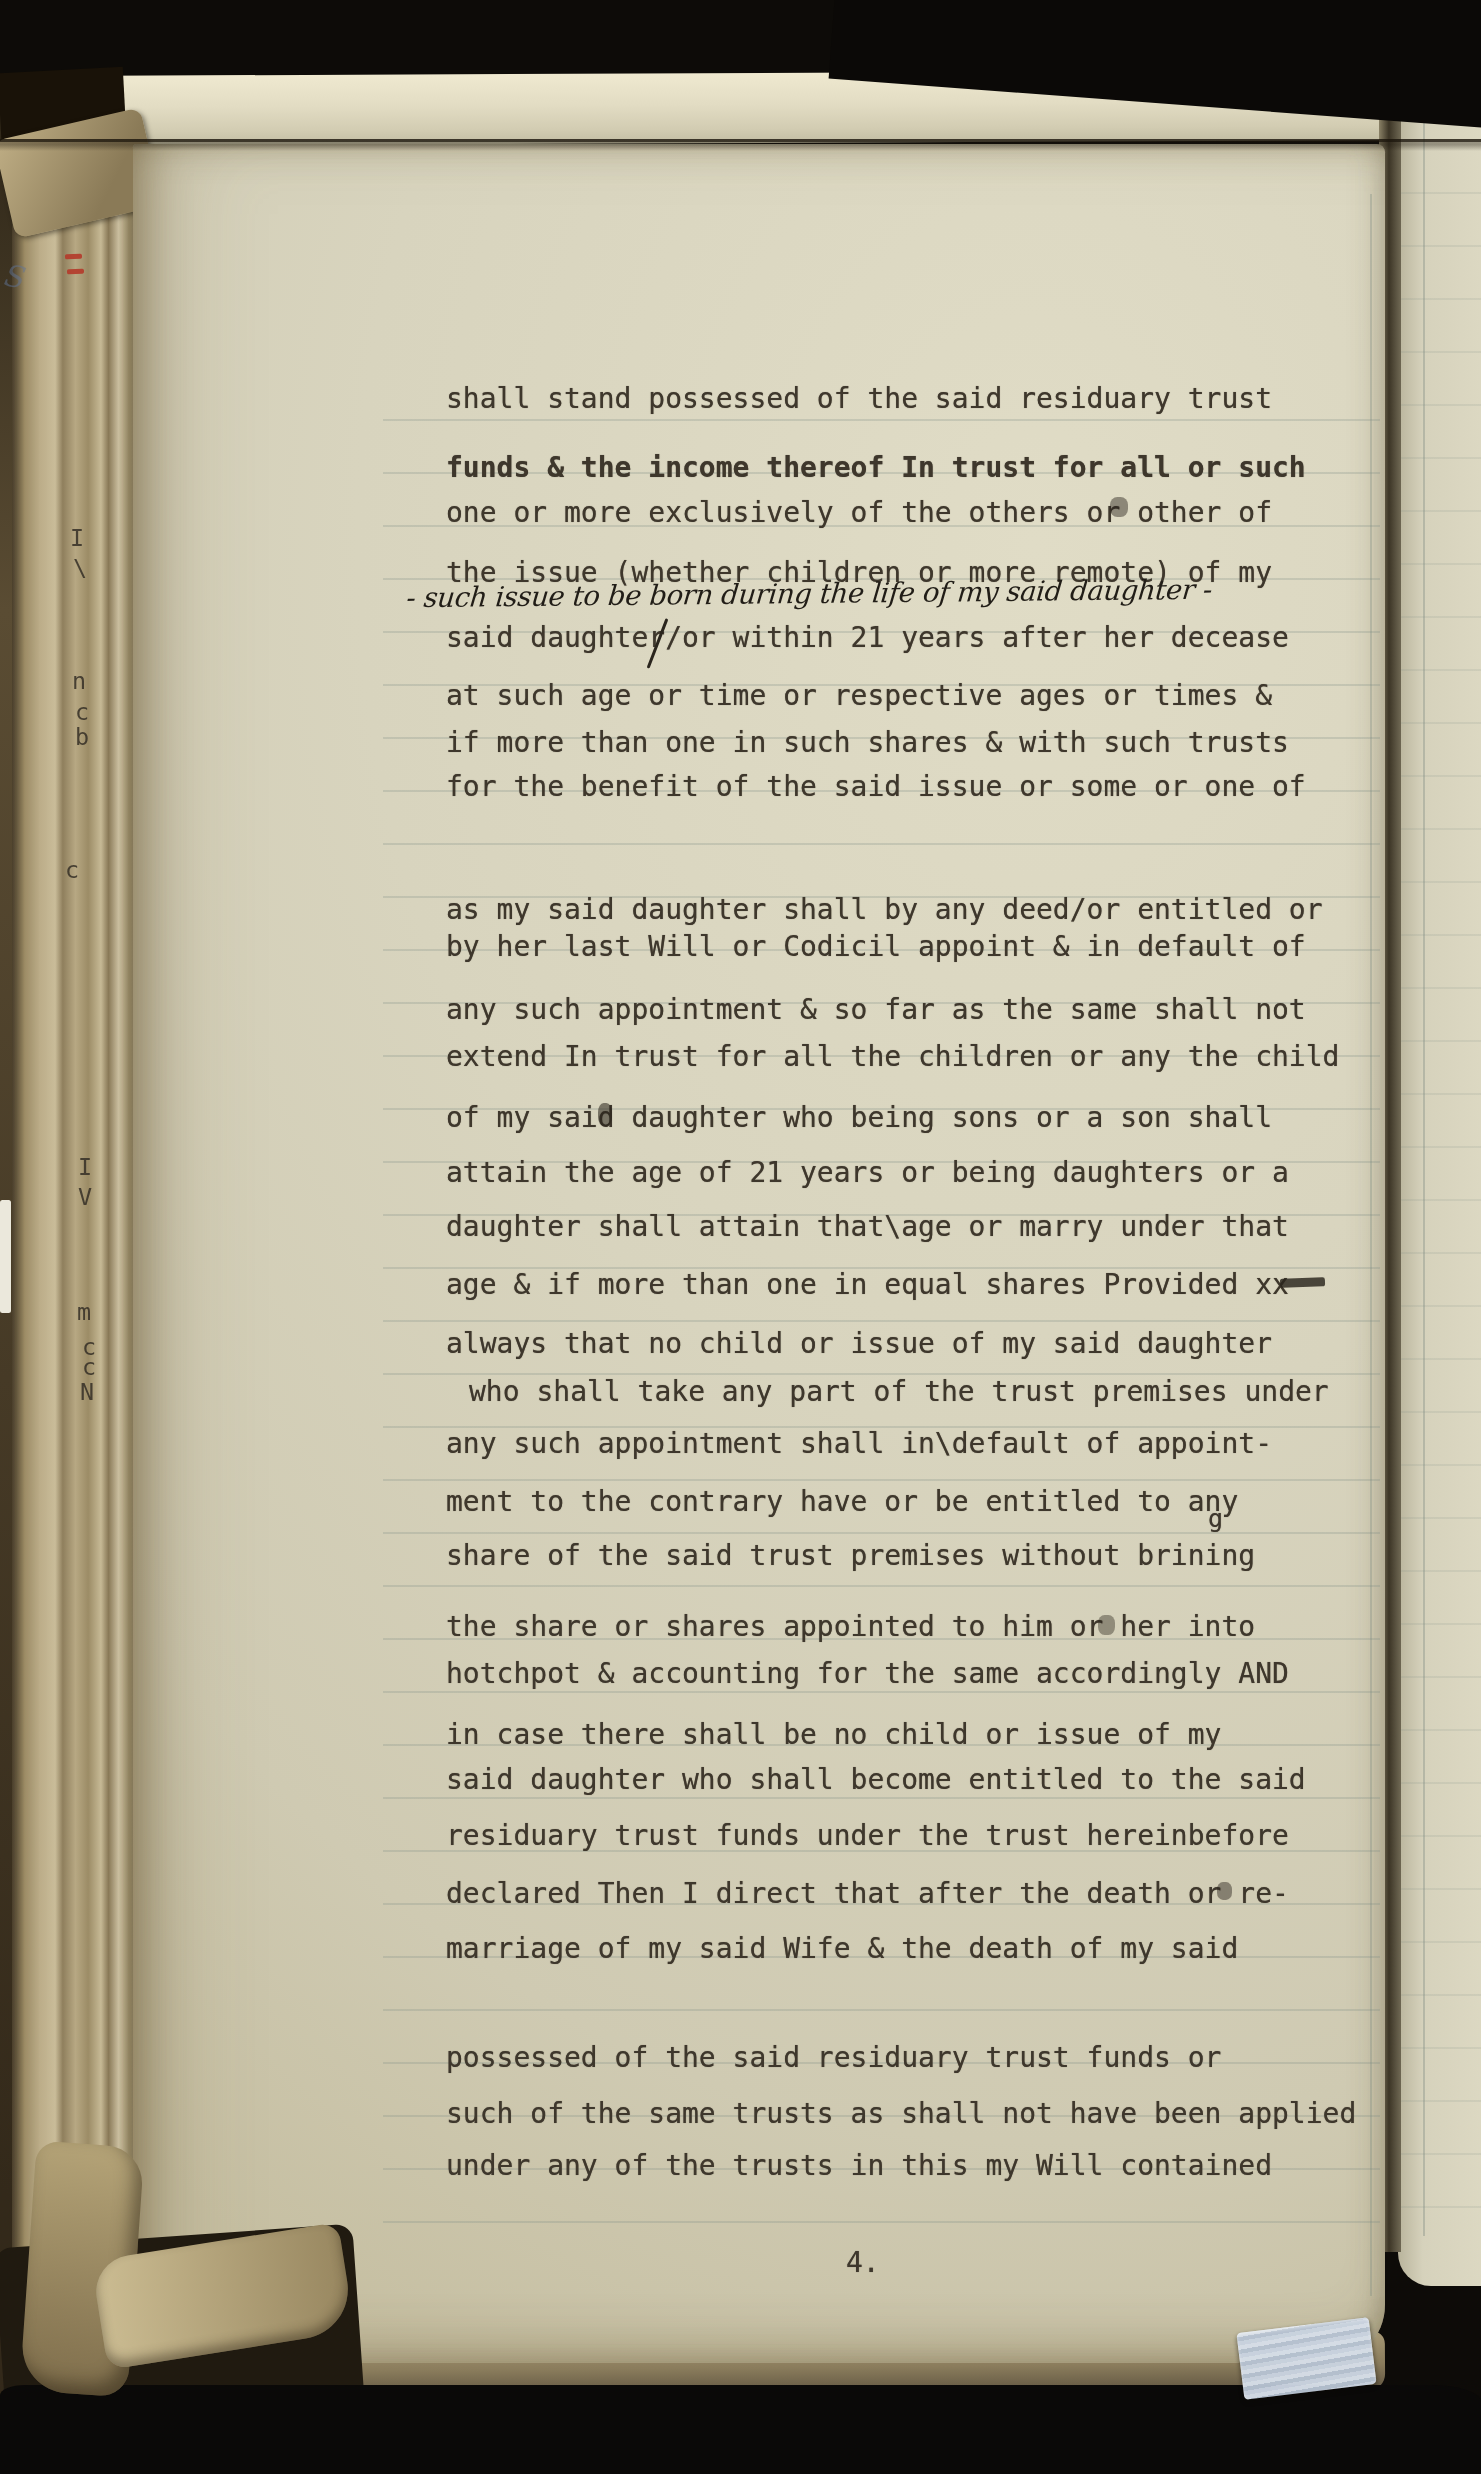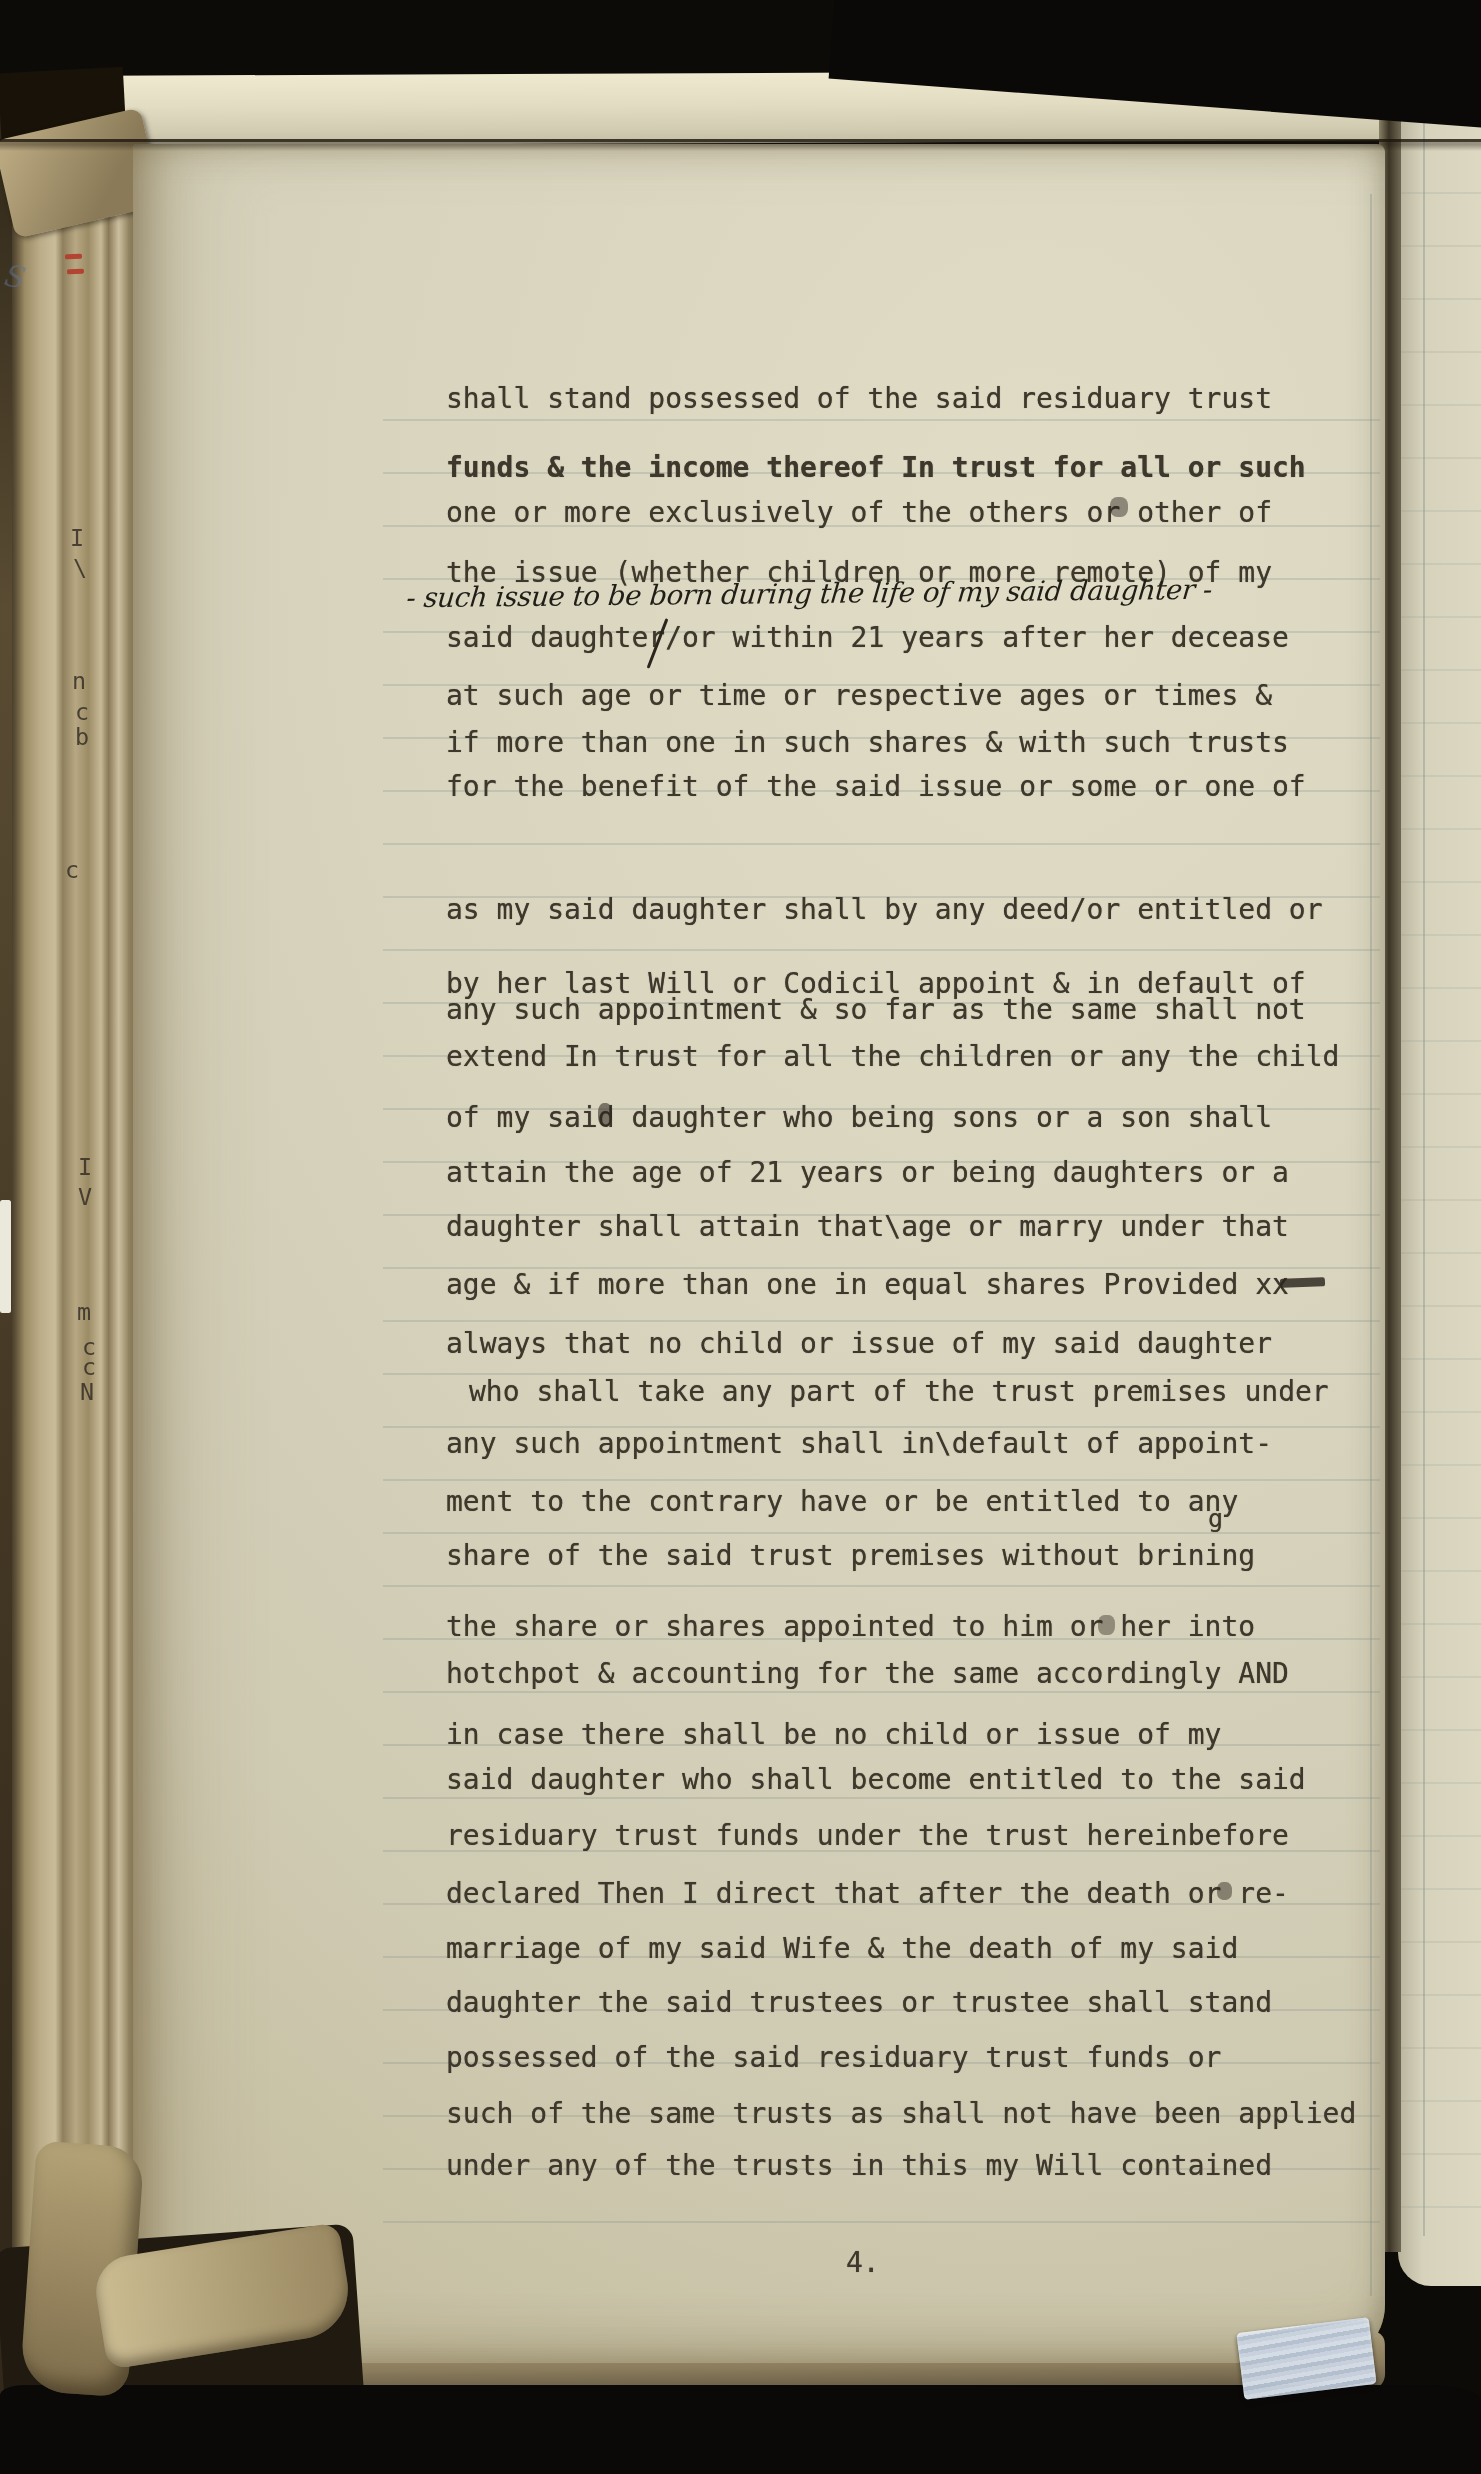--- a/index.html
+++ b/index.html
@@ -187,40 +187,39 @@
 <div id="text-layer" data-interactable="false">
     <div class="typed-line" data-interactable="false" style="top: 382px;">shall stand possessed of the said residuary trust</div>
     <div class="typed-line" data-interactable="false" style="top: 451px; font-weight: bold;">funds &amp; the income thereof In trust for all or such</div>
     <div class="typed-line" data-interactable="false" style="top: 496px;">one or more exclusively of the others or other of</div>
     <div class="typed-line" data-interactable="false" style="top: 556px;">the issue (whether children or more remote) of my</div>
     <div class="typed-line" data-interactable="false" style="top: 621px;">said daughter/or within 21 years after her decease</div>
     <div class="typed-line" data-interactable="false" style="top: 679px;">at such age or time or respective ages or times &amp;</div>
     <div class="typed-line" data-interactable="false" style="top: 726px;">if more than one in such shares &amp; with such trusts</div>
     <div class="typed-line" data-interactable="false" style="top: 770px;">for the benefit of the said issue or some or one of</div>
     <div class="typed-line" data-interactable="false" style="top: 893px;">as my said daughter shall by any deed/or entitled or</div>
-    <div class="typed-line" data-interactable="false" style="top: 967px;">by her last Will or Codicil appoint &amp; in default of</div>
+    <div class="typed-line" data-interactable="false" style="top: 930px;">by her last Will or Codicil appoint &amp; in default of</div>
     <div class="typed-line" data-interactable="false" style="top: 993px;">any such appointment &amp; so far as the same shall not</div>
     <div class="typed-line" data-interactable="false" style="top: 1040px;">extend In trust for all the children or any the child</div>
     <div class="typed-line" data-interactable="false" style="top: 1101px;">of my said daughter who being sons or a son shall</div>
     <div class="typed-line" data-interactable="false" style="top: 1156px;">attain the age of 21 years or being daughters or a</div>
     <div class="typed-line" data-interactable="false" style="top: 1210px;">daughter shall attain that\age or marry under that</div>
     <div class="typed-line" data-interactable="false" style="top: 1268px;">age &amp; if more than one in equal shares Provided xx</div>
     <div class="typed-line" data-interactable="false" style="top: 1327px;">always that no child or issue of my said daughter</div>
     <div class="typed-line" data-interactable="false" style="top: 1375px; margin-left: 23px;">who shall take any part of the trust premises under</div>
     <div class="typed-line" data-interactable="false" style="top: 1427px;">any such appointment shall in\default of appoint-</div>
     <div class="typed-line" data-interactable="false" style="top: 1485px;">ment to the contrary have or be entitled to any</div>
     <div class="typed-line" data-interactable="false" style="top: 1539px;">share of the said trust premises without brining</div>
     <div class="typed-line" data-interactable="false" style="top: 1610px;">the share or shares appointed to him or her into</div>
     <div class="typed-line" data-interactable="false" style="top: 1657px;">hotchpot &amp; accounting for the same accordingly AND</div>
     <div class="typed-line" data-interactable="false" style="top: 1709px; margin-top: 9px;">in case there shall be no child or issue of my</div>
     <div class="typed-line" data-interactable="false" style="top: 1763px;">said daughter who shall become entitled to the said</div>
     <div class="typed-line" data-interactable="false" style="top: 1819px; text-align: center;">residuary trust funds under the trust hereinbefore</div>
     <div class="typed-line" data-interactable="false" style="top: 1877px;">declared Then I direct that after the death or re-</div>
     <div class="typed-line" data-interactable="false" style="top: 1932px;">marriage of my said Wife &amp; the death of my said</div>
-    <div class="typed-line" data-interactable="false" style="top: 1986px;">daughter the said trustees or trustee shall stand</div>
     <div class="typed-line" data-interactable="false" style="top: 2041px;">possessed of the said residuary trust funds or</div>
     <div class="typed-line" data-interactable="false" style="top: 2097px;">such of the same trusts as shall not have been applied</div>
     <div class="typed-line" data-interactable="false" style="top: 2149px; text-align: center;">under any of the trusts in this my Will contained</div>
   </div>
 
 <div class="handwritten" id="handwritten" data-interactable="false" style="left: 407px; top: 577px;">- such issue to be born during the life of my said daughter -</div>
 <span class="superscript-g" id="superscript-g" data-interactable="false" style="left: 1208px; top: 1504px;">g</span>
 <div class="page-number" data-interactable="false">4.</div>
 <div class="blue-scribble" data-interactable="false">S</div>
 

